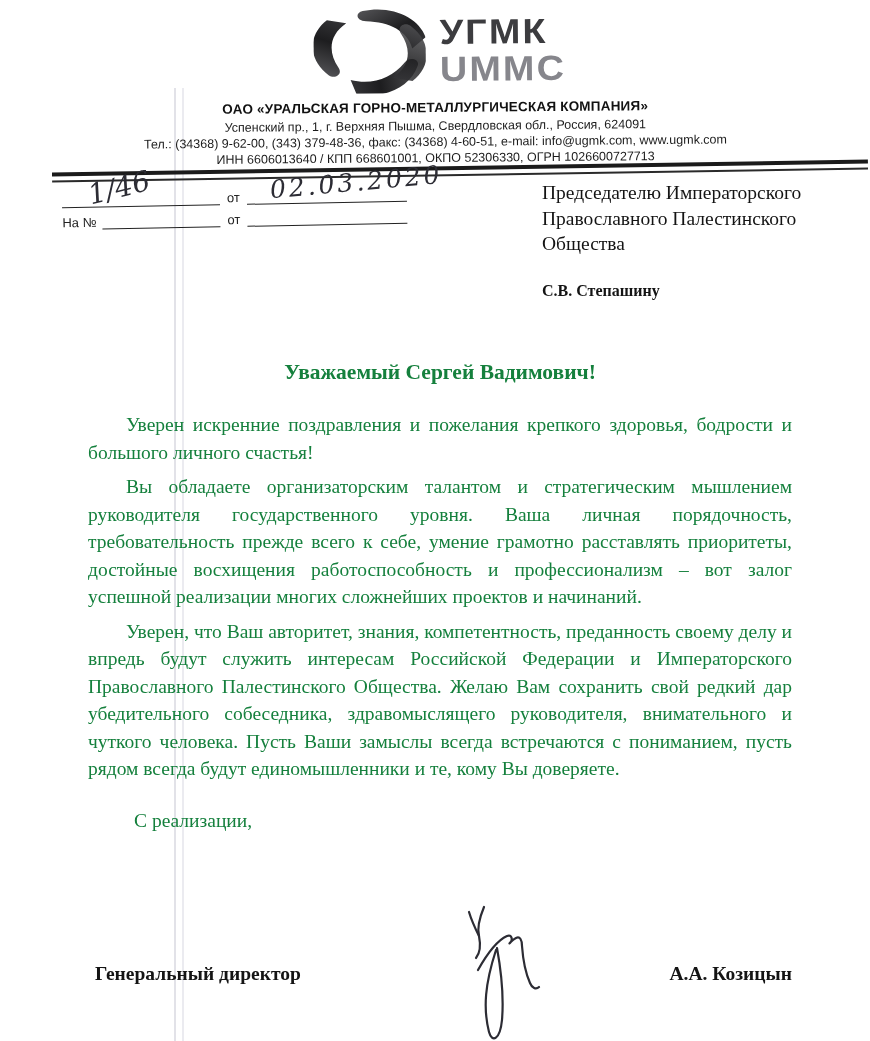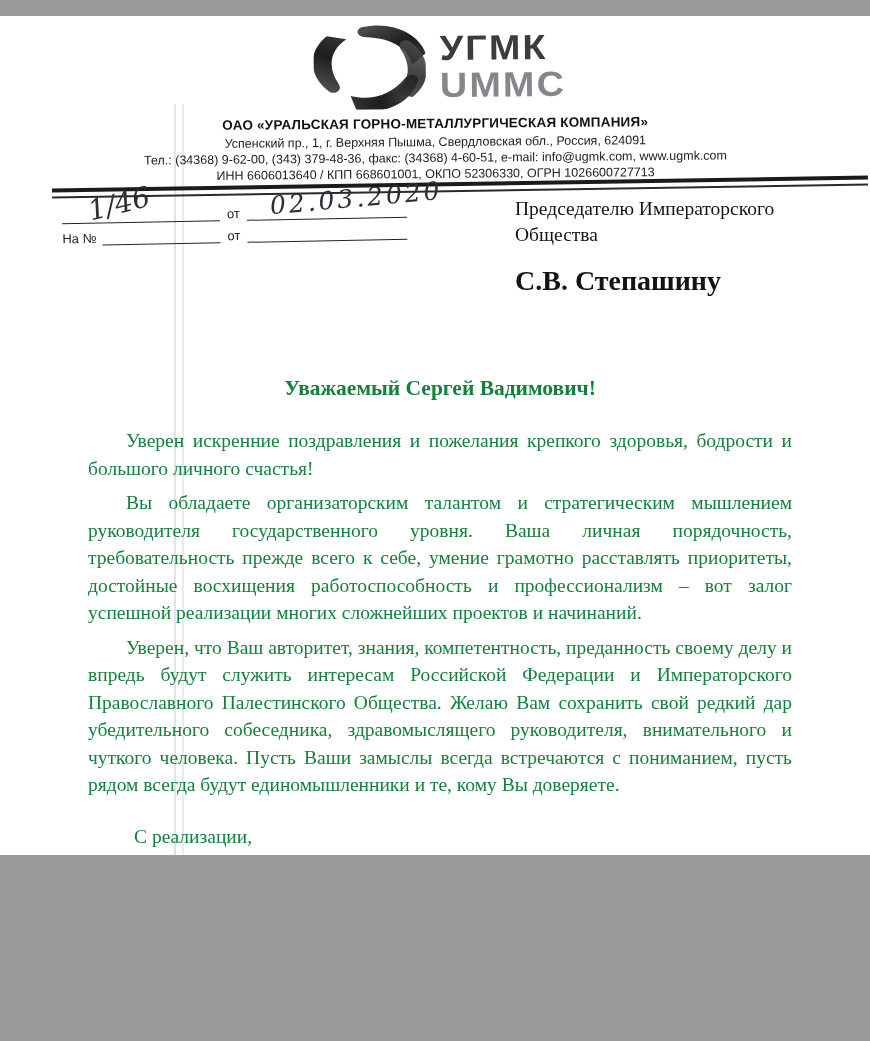--- a/index.html
+++ b/index.html
@@ -1,17 +1,17 @@
 <!DOCTYPE html>
 <html lang="ru"><head>
 <meta charset="utf-8">
 <style>
   html,body{margin:0;padding:0;background:#9a9a9a;}
   .page{
-    position:relative;width:870px;height:839px;margin:16px auto;
+    position:relative;width:870px;height:1041px;margin:0 auto;
     background:#ffffff;overflow:hidden;
     font-family:"Liberation Serif",serif;color:#1a1a1a;
   }
   
   .scanline{position:absolute;top:88px;bottom:0;width:2px;background:#e2e2e8;}
   .scanline.l1{left:174px;}
   .scanline.l2{left:182px;background:#ebebf0;}
 
   
   .letterhead{
@@ -47,22 +47,22 @@
   .reflabel{margin:0 7px;}
   .reflabel.first{margin-left:0;margin-right:6px;}
   .hand{
     position:absolute;font-family:"DejaVu Serif",serif;font-style:italic;
     color:#2c2c34;white-space:nowrap;
   }
   .hand.number{left:26px;top:-14px;font-size:28px;transform:rotate(-13deg);}
   .hand.date{left:208px;top:-13px;font-size:25px;letter-spacing:3px;transform:rotate(-4deg);}
 
   
-  .addressee{position:absolute;left:515px;top:180px;width:320px;font-size:19.5px;line-height:25.5px;color:#141414;}
-  .addressee .name{margin-top:21px;font-weight:bold;font-size:28px;}
+  .addressee{position:absolute;left:542px;top:180px;width:320px;font-size:19.5px;line-height:25.5px;color:#141414;}
+  .addressee .name{margin-top:21px;font-weight:bold;font-size:16px;}
 
   
   .body-col{position:absolute;left:88px;top:360px;width:704px;font-size:19.5px;color:#15803d;}
   .salutation{text-align:center;font-weight:bold;font-size:21.5px;margin:0 0 26px 0;}
   .opening{text-align:center;margin:0 0 15px 0;}
   .body-col p.para{
     margin:0 0 7px 0;text-align:justify;text-indent:38px;line-height:27.5px;
   }
   .closing{margin:27px 0 0 46px;}
 
@@ -126,20 +126,21 @@
       <span class="u w3"></span>
       <span class="reflabel">от</span>
       <span class="u w2"></span>
     </div>
     <span class="hand number">1/46</span>
     <span class="hand date">02.03.2020</span>
   </div>
 
   <div class="addressee">
     <div>Председателю Императорского</div>
+    <div>Православного Палестинского</div>
     <div>Общества</div>
     <div class="name">С.В. Степашину</div>
   </div>
 
   <div class="body-col">
     <div class="salutation">Уважаемый Сергей Вадимович!</div>
     <p class="para">Уверен искренние поздравления и пожелания крепкого здоровья, бодрости и большого личного счастья!</p>
     <p class="para">Вы обладаете организаторским талантом и стратегическим мышлением руководителя государственного уровня. Ваша личная порядочность, требовательность прежде всего к себе, умение грамотно расставлять приоритеты, достойные восхищения работоспособность и профессионализм – вот залог успешной реализации многих сложнейших проектов и начинаний.</p>
     <p class="para">Уверен, что Ваш авторитет, знания, компетентность, преданность своему делу и впредь будут служить интересам Российской Федерации и Императорского Православного Палестинского Общества. Желаю Вам сохранить свой редкий дар убедительного собеседника, здравомыслящего руководителя, внимательного и чуткого человека. Пусть Ваши замыслы всегда встречаются с пониманием, пусть рядом всегда будут единомышленники и те, кому Вы доверяете.</p>
     <div class="closing">С реализации,</div>

